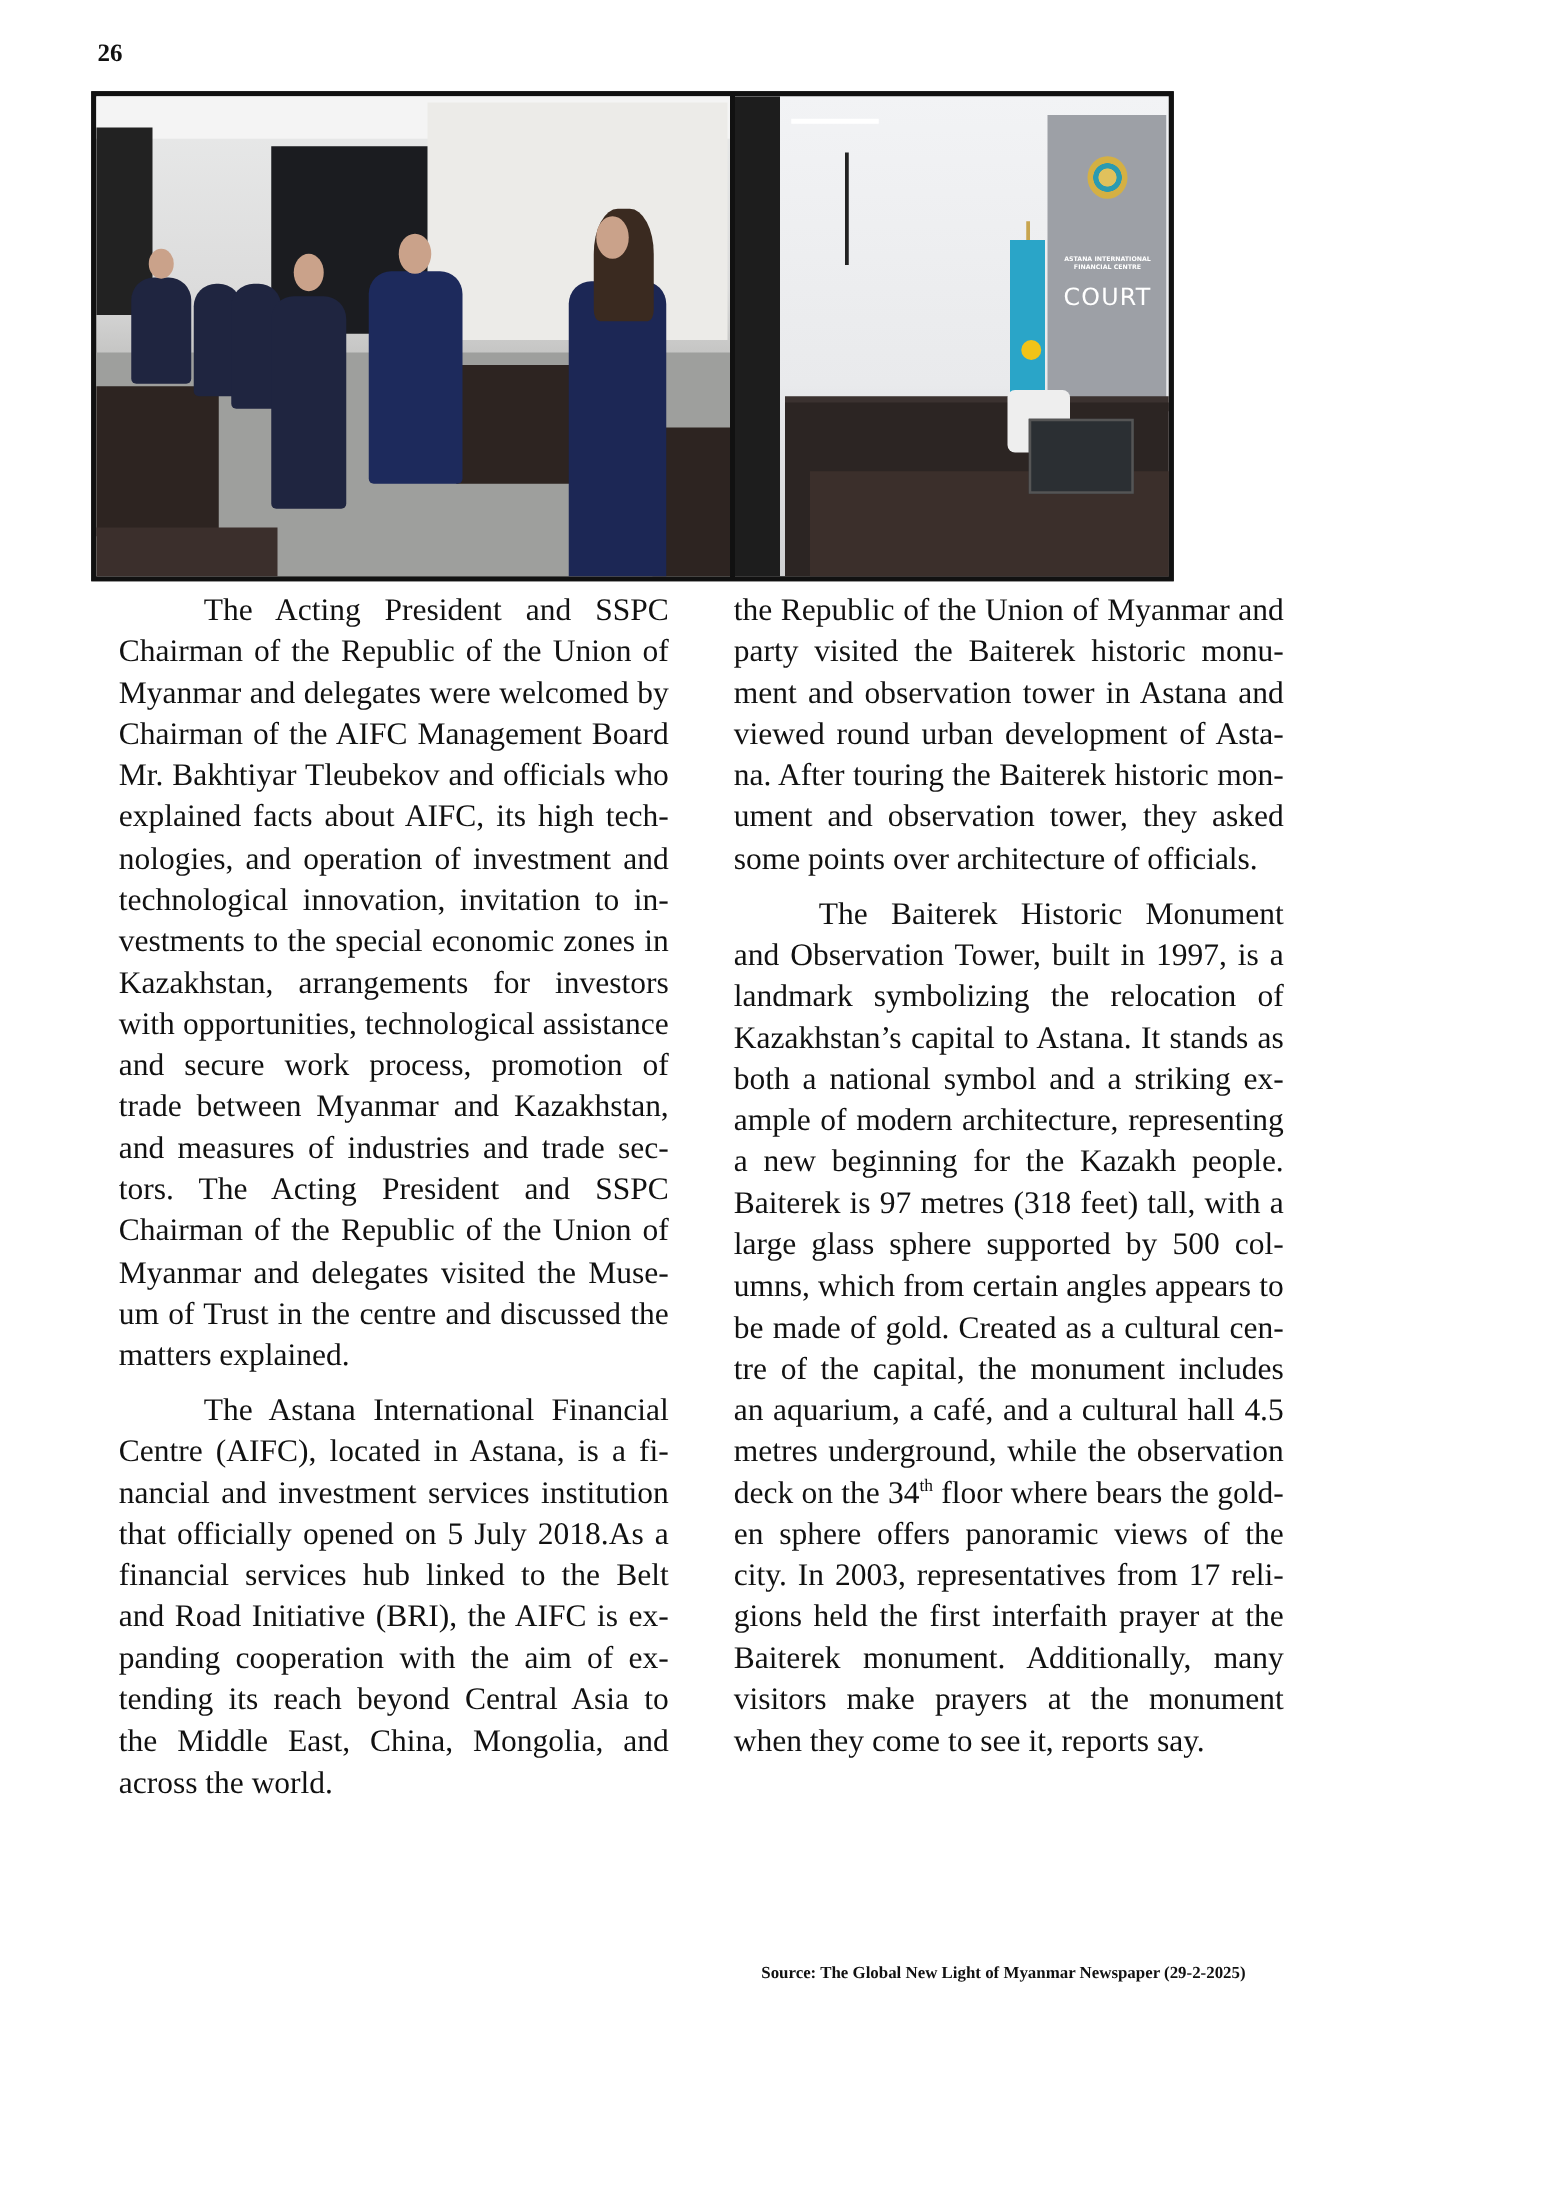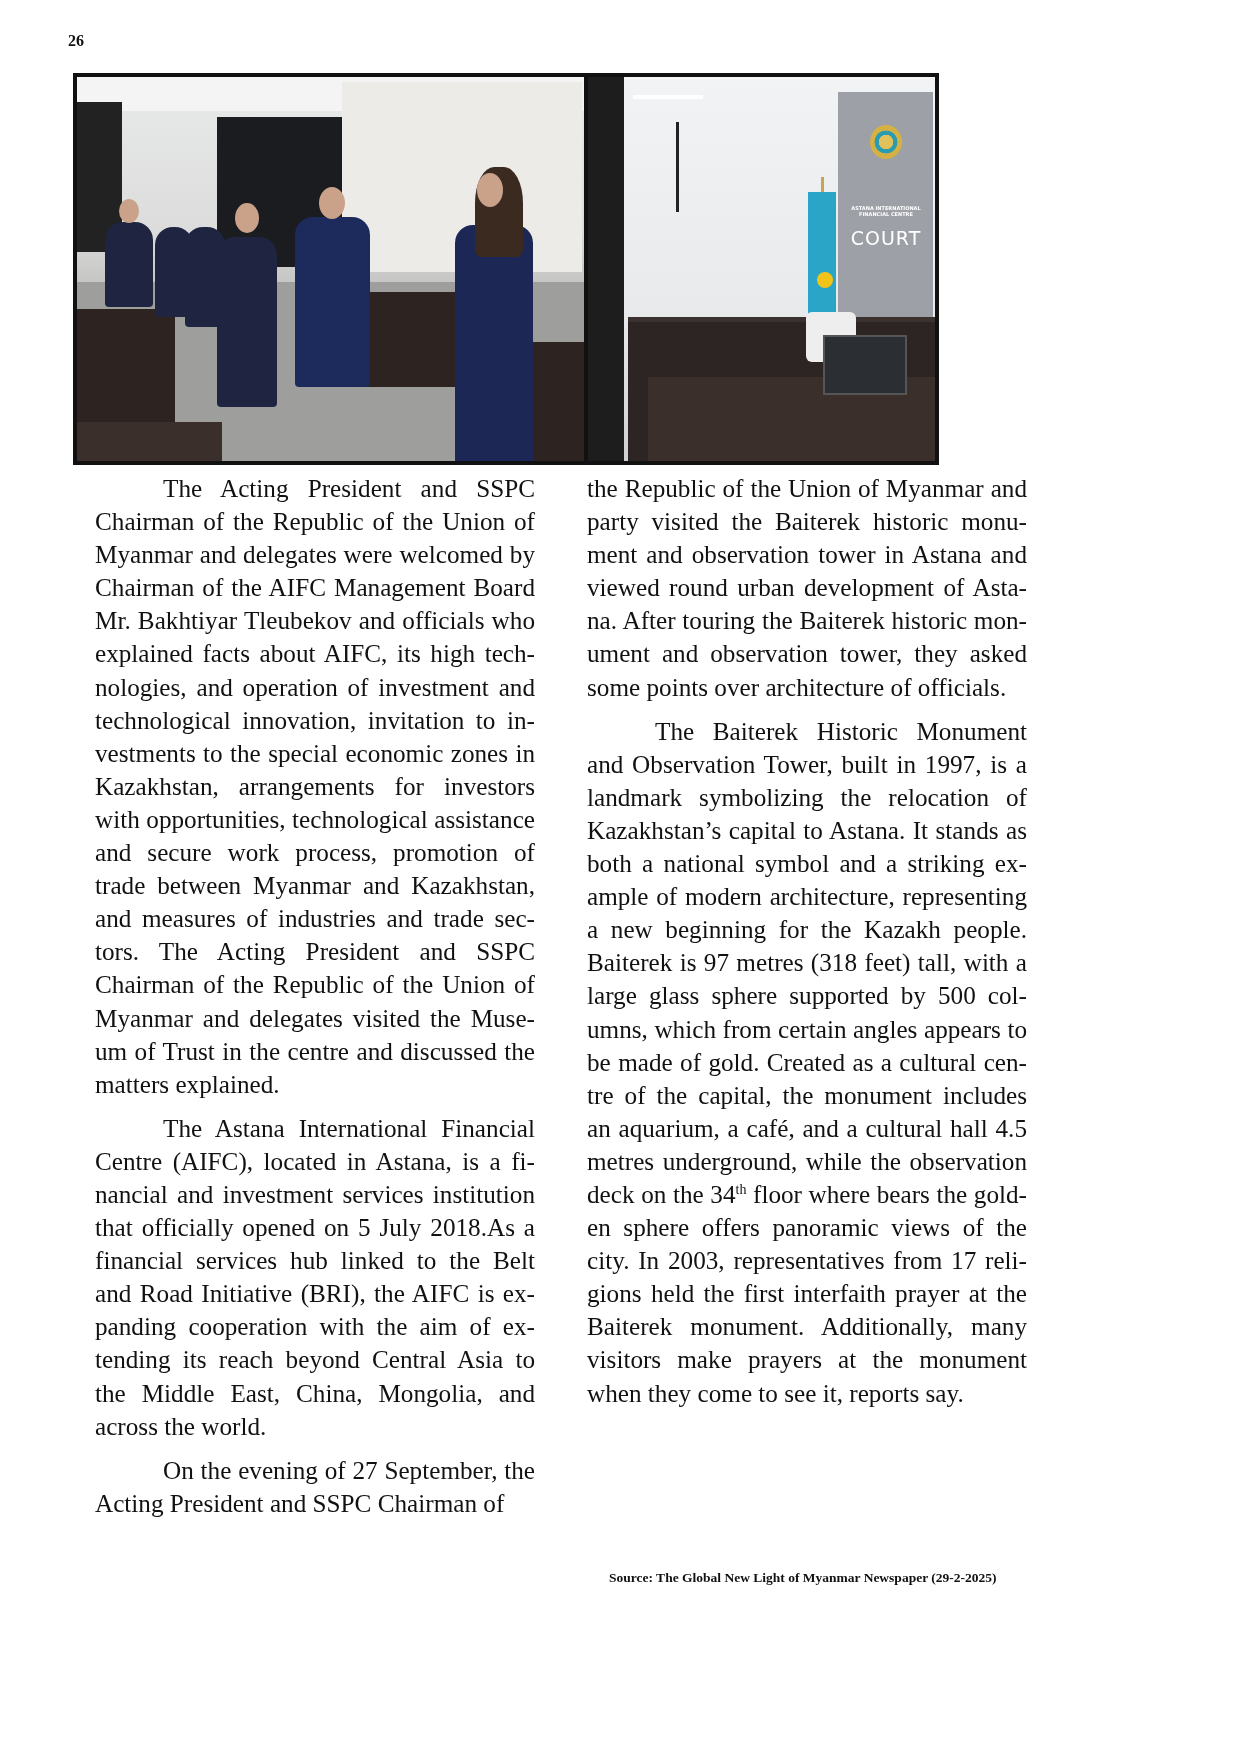--- a/index.html
+++ b/index.html
@@ -1,21 +1,21 @@
 <!DOCTYPE html>
 <html><head>
 <meta charset="utf-8">
 <style>
   html, body { margin: 0; padding: 0; }
   body {
     width: 1241px; height: 1755px; background: #ffffff; position: relative; overflow: hidden;
     font-family: "Liberation Serif", "DejaVu Serif", serif; color: #111;
   }
   .page-number {
-    position: absolute; left: 68px; top: 32px; font-size: 16px; font-weight: bold;
+    position: absolute; left: 78px; top: 32px; font-size: 20px; font-weight: bold;
   }
   .photo-strip {
     position: absolute; left: 73px; top: 73px; width: 866px; height: 392px;
     border: 4px solid #111; background: #111; display: flex; gap: 4px; box-sizing: border-box;
   }
   .photo { position: relative; overflow: hidden; height: 100%; }
   .photo-left { width: 507px; background: linear-gradient(180deg, #e9eaea 0%, #dcdcdc 40%, #b7b7b5 62%, #a7a8a6 100%); }
   .photo-right { flex: 1; background: linear-gradient(180deg, #f2f3f5 0%, #e9eaec 60%, #cfd0d1 100%); }
 
   
@@ -112,21 +112,20 @@
     <div class="rp-bench"></div>
     <div class="rp-chair"></div>
     <div class="rp-desk-front"></div>
     <div class="rp-monitor"></div>
   </div>
 </div>
 
 <div class="column col-left">
   <p class="para">The Acting President and SSPC Chairman of the Republic of the Union of Myanmar and delegates were welcomed by Chairman of the AIFC Management Board Mr. Bakhtiyar Tleubekov and officials who explained facts about AIFC, its high tech­nologies, and operation of investment and technological innovation, invitation to in­vestments to the special economic zones in Kazakhstan, arrangements for investors with opportunities, technological assistance and secure work process, promotion of trade between Myanmar and Kazakhstan, and measures of industries and trade sec­tors. The Acting President and SSPC Chairman of the Republic of the Union of Myanmar and delegates visited the Muse­um of Trust in the centre and discussed the matters explained.</p>
   <p class="para">The Astana International Financial Centre (AIFC), located in Astana, is a fi­nancial and investment services institution that officially opened on 5 July 2018.As a financial services hub linked to the Belt and Road Initiative (BRI), the AIFC is ex­panding cooperation with the aim of ex­tending its reach beyond Central Asia to the Middle East, China, Mongolia, and across the world.</p>
-  <p class="para">On the evening of 27 September, the Acting President and SSPC Chairman of</p>
 </div>
 
 <div class="column col-right">
   <p class="para cont">the Republic of the Union of Myanmar and party visited the Baiterek historic monu­ment and observation tower in Astana and viewed round urban development of Asta­na. After touring the Baiterek historic mon­ument and observation tower, they asked some points over architecture of officials.</p>
   <p class="para"><span>The Baiterek Historic Monument and Observation Tower, built in 1997, is a landmark symbolizing the relocation of Kazakhstan’s capital to Astana. It stands as both a national symbol and a striking ex­ample of modern architecture, representing a new beginning for the Kazakh people. Baiterek is 97 metres (318 feet) tall, with a large glass sphere supported by 500 col­umns, which from certain angles appears to be made of gold. Created as a cultural cen­tre of the capital, the monument includes an aquarium, a café, and a cultural hall 4.5 metres underground, while the observation deck on the 34</span><sup>th</sup><span> floor where bears the gold­en sphere offers panoramic views of the city. In 2003, representatives from 17 reli­gions held the first interfaith prayer at the Baiterek monument. Additionally, many visitors make prayers at the monument when they come to see it, reports say.</span></p>
 </div>
 
 <div class="source">Source: The Global New Light of Myanmar Newspaper (29-2-2025)</div>
 
 </body></html>

